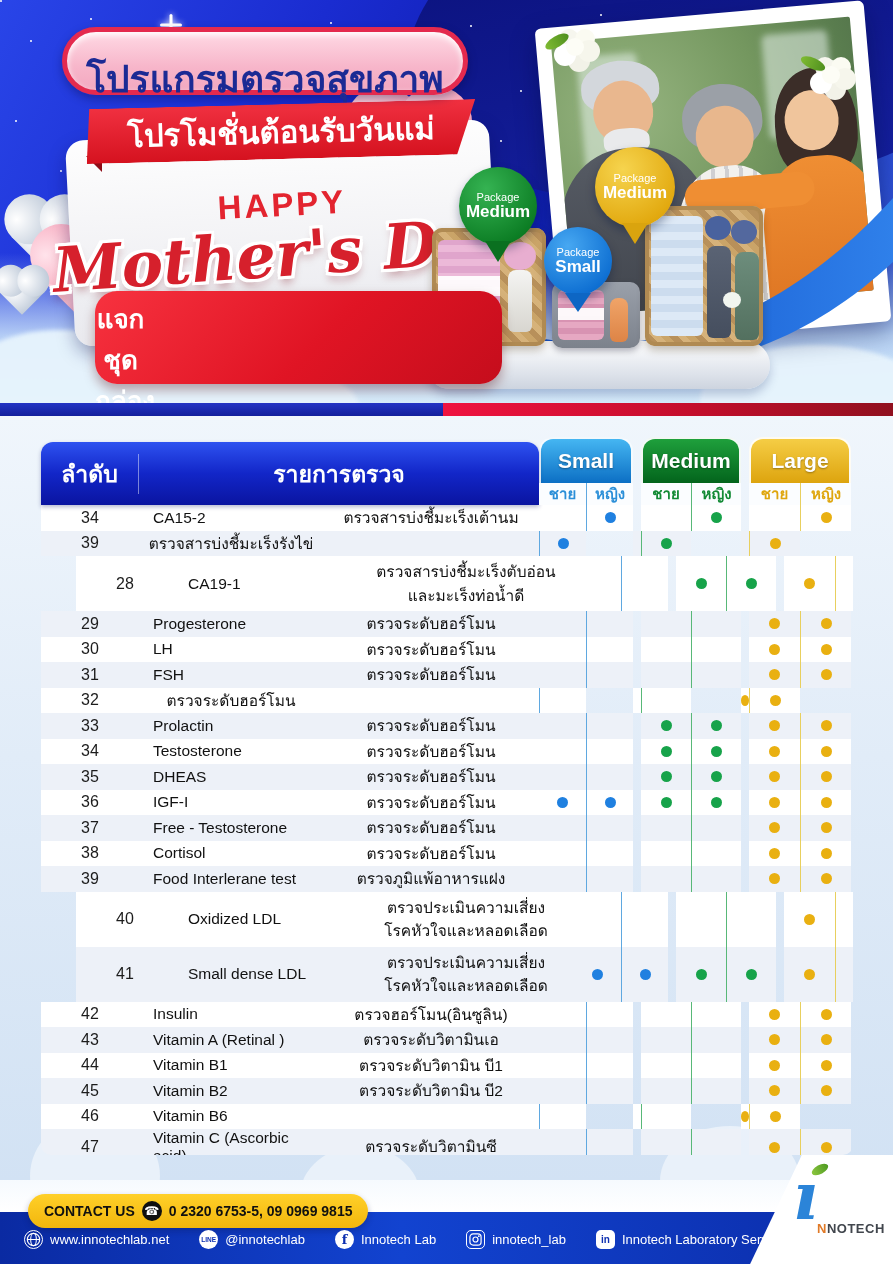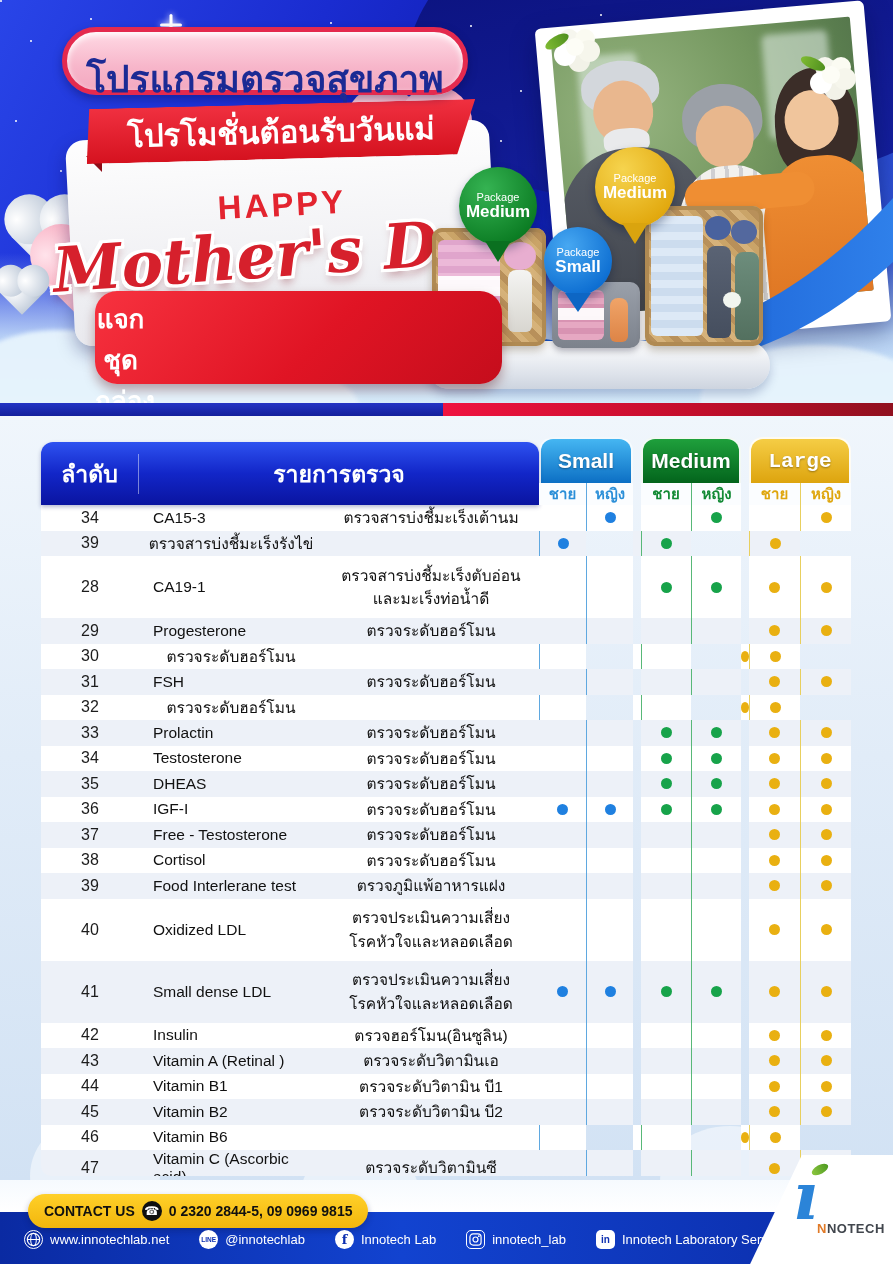--- a/index.html
+++ b/index.html
@@ -136,32 +136,32 @@
     background:linear-gradient(180deg,#2e52f0 0%,#1226c8 50%,#0a14a0 100%);
     box-shadow:0 2px 4px rgba(10,20,100,.3); }
   .main-head .no-h { width:98px; text-align:center; color:#fff; font-size:23px; font-weight:bold;
     border-right:1px solid rgba(255,255,255,.45); height:40px; line-height:40px; }
   .main-head .test-h { flex:1; text-align:center; color:#fff; font-size:23px; font-weight:bold; }
   .tab { position:absolute; top:0; height:46px; border:2px solid rgba(255,255,255,.95); border-bottom:none;
     border-radius:14px 14px 0 0; display:flex; align-items:center; justify-content:center;
     color:#fff; font-size:21px; font-weight:bold; text-shadow:0 1px 2px rgba(0,0,0,.35); }
   .tab-small { left:498px; width:94px; background:linear-gradient(180deg,#45b6f2,#0c6fc4); }
   .tab-medium { left:600px; width:100px; background:linear-gradient(180deg,#1fa03c,#03641c); }
-  .tab-large { left:708px; width:102px; background:linear-gradient(180deg,#f5cd45,#dda40e);font-family:Liberation Mono, monospace; }
+  .tab-large { left:708px; width:102px; background:linear-gradient(180deg,#f5cd45,#dda40e); }
   .sub { position:absolute; top:46px; height:22px; background:#fbfdff; display:flex;
     align-items:center; justify-content:center; font-size:15px; font-weight:bold; }
   .sub.s { color:#2b8fd8; } .sub.m { color:#128a34; } .sub.l { color:#dfa60e; }
   .s1 { left:498px; width:47px; } .s2 { left:545px; width:47px; border-left:1px solid #5fa8e0; }
   .m1 { left:600px; width:50px; } .m2 { left:650px; width:50px; border-left:1px solid #58b878; }
   .l1 { left:708px; width:51px; } .l2 { left:759px; width:51px; border-left:1px solid #e8cf5e; }
 
   .tbody { border-radius:0 0 10px 10px; overflow:hidden; }
   .trow { display:grid; grid-template-columns:98px 180px 220px 47px 47px 8px 50px 50px 8px 51px 51px;
     height:25.5px; }
-  .trow.tall { height:62px; }
+  .trow.tall { height:55px;margin-left:35px; }
   .trow > div { display:flex; align-items:center; }
   .bg-w { background:#ffffff; } .bg-l { background:#edf1f8; }
   .gap-cell { background:transparent !important; }
   .c-no { justify-content:center; font-size:16px; color:#1c1c1c; }
   .c-name { padding-left:14px; font-size:15.5px; color:#111; }
   .c-desc { padding-left:4px; font-size:15.5px; color:#111; flex-direction:column;
     align-items:flex-start; justify-content:center; line-height:1.5; }
   .c-dot { justify-content:center; }
   .f-s { border-left:1px solid #5fa8e0; } .f-m { border-left:1px solid #58b878; }
   .f-l { border-left:1px solid #e8cf5e; }
@@ -341,21 +341,21 @@
         <div class="sub s s1">ชาย</div>
         <div class="sub s s2">หญิง</div>
         <div class="sub m m1">ชาย</div>
         <div class="sub m m2">หญิง</div>
         <div class="sub l l1">ชาย</div>
         <div class="sub l l2">หญิง</div>
       </div>
       <div class="tbody">
           <div class="trow">
             <div class="c-no bg-w">34</div>
-            <div class="c-name bg-w">CA15-3</div>
+            <div class="c-name bg-w">CA15-2</div>
             <div class="c-desc bg-w">
               <div>ตรวจสารบ่งชี้มะเร็งเต้านม</div>
             </div>
             <div class="c-dot bg-w"></div>
             <div class="c-dot f-s bg-w">
               <span class="dot dot-s"></span>
             </div>
             <div class="gap-cell"></div>
             <div class="c-dot bg-w"></div>
             <div class="c-dot f-m bg-w">
@@ -425,20 +425,21 @@
             <div class="gap-cell"></div>
             <div class="c-dot bg-l">
               <span class="dot dot-l"></span>
             </div>
             <div class="c-dot f-l bg-l">
               <span class="dot dot-l"></span>
             </div>
           </div>
           <div class="trow">
             <div class="c-no bg-w">30</div>
+            <div class="c-name bg-w">LH</div>
             <div class="c-desc bg-w">
               <div>ตรวจระดับฮอร์โมน</div>
             </div>
             <div class="c-dot bg-w"></div>
             <div class="c-dot f-s bg-w"></div>
             <div class="gap-cell"></div>
             <div class="c-dot bg-w"></div>
             <div class="c-dot f-m bg-w"></div>
             <div class="gap-cell"></div>
             <div class="c-dot bg-w">
@@ -800,21 +801,21 @@
         </div>
     </div>
   </div>
 
   <div class="footer-strip"></div>
   <div class="footer-blue"></div>
 
   <div class="contact-pill">
     <span class="cl">CONTACT US</span>
     <span class="phone-ic">☎</span>
-    <span class="cl">0 2320 2844-5, 09 0969 9815</span>
+    <span class="cl">0 2320 6753-5, 09 0969 9815</span>
   </div>
 
   <div class="socials">
     <div class="soc">
       <span class="ic outline">
         <svg width="15" height="15" viewBox="0 0 16 16">
             <circle cx="8" cy="8" r="6.6" fill="none" stroke="#fff" stroke-width="1.3"></circle>
             <ellipse cx="8" cy="8" rx="3" ry="6.6" fill="none" stroke="#fff" stroke-width="1.1"></ellipse>
             <line x1="1.4" y1="8" x2="14.6" y2="8" stroke="#fff" stroke-width="1.1"></line>
           </svg>

